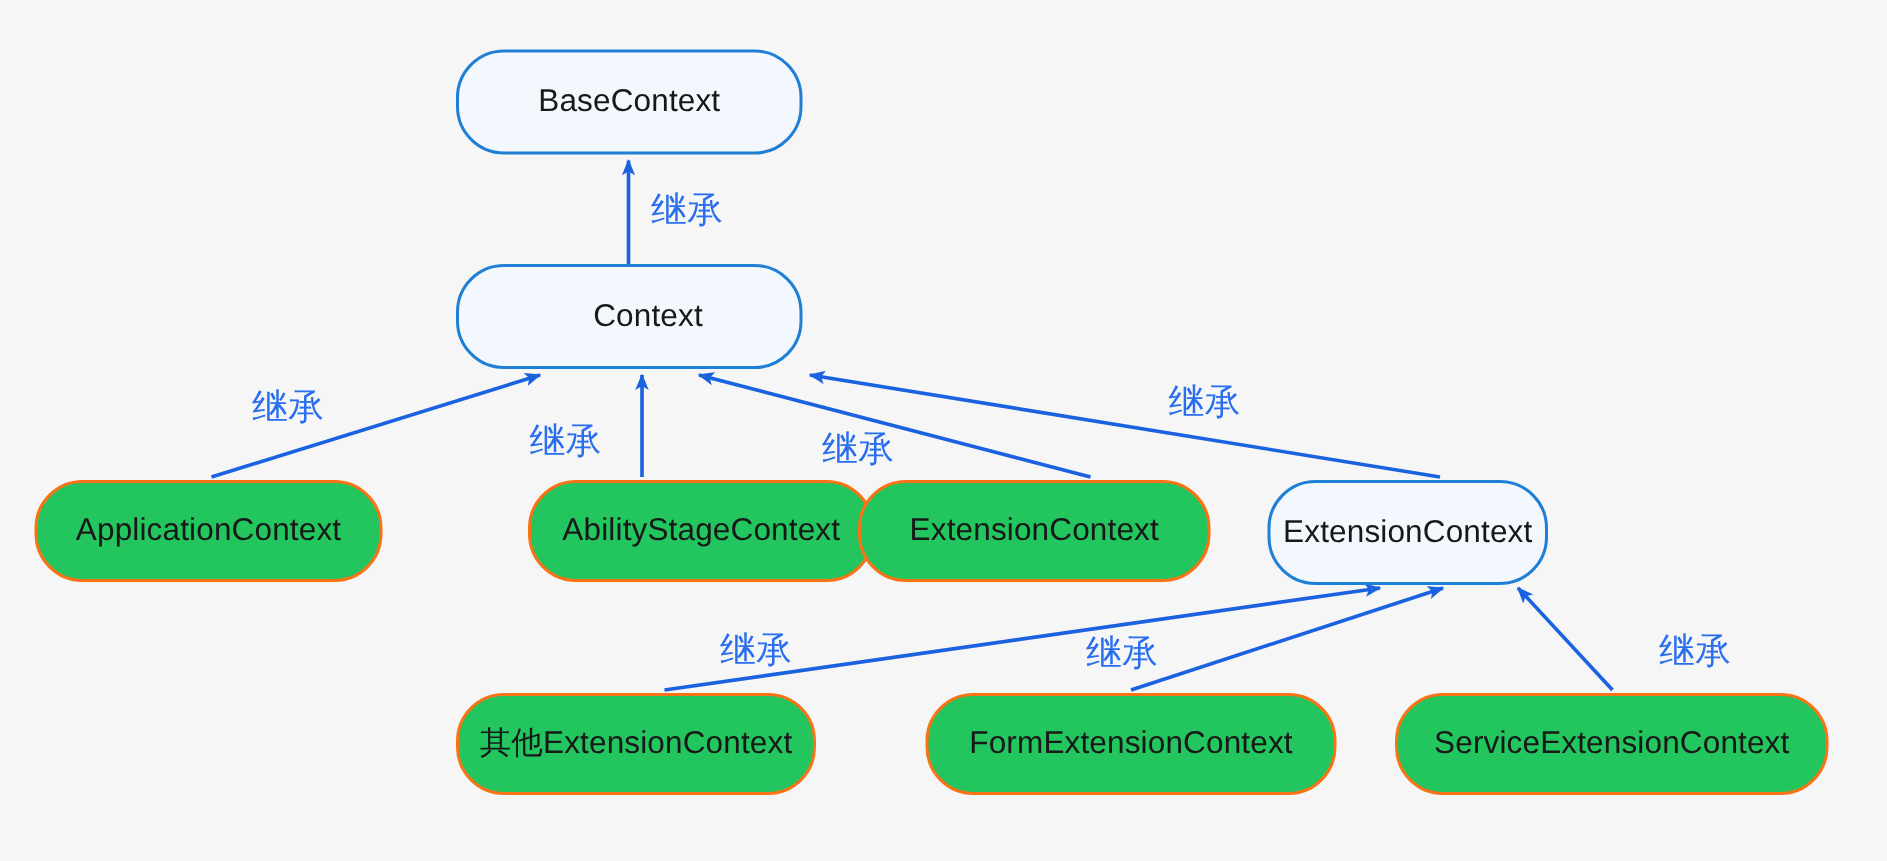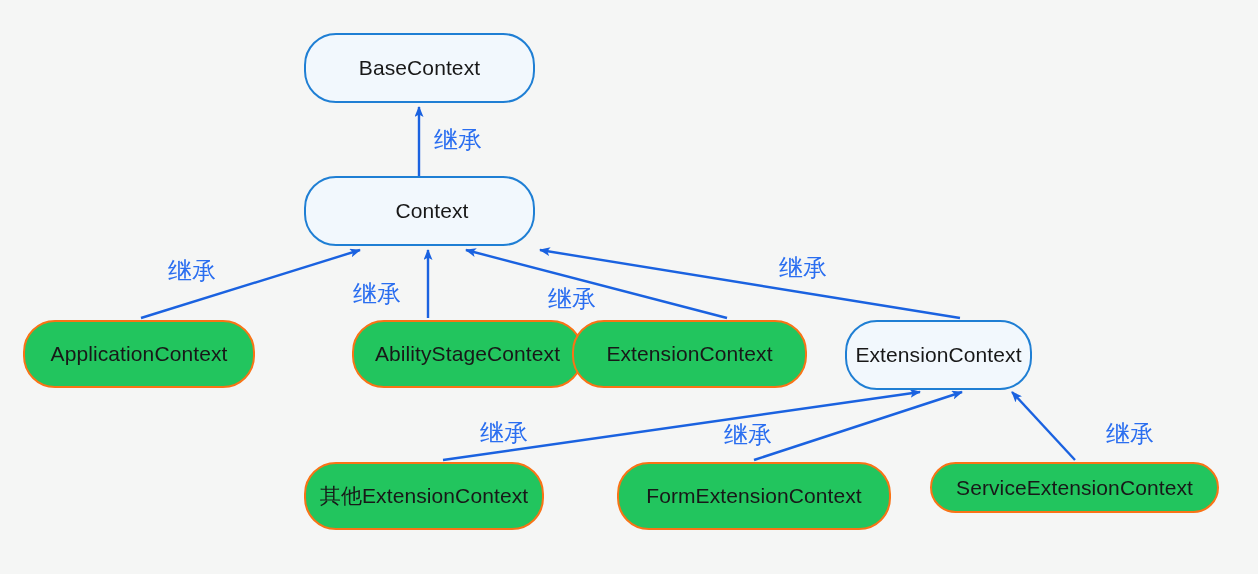--- a/index.html
+++ b/index.html
@@ -96,21 +96,21 @@
       </div>
       <div class="node blue" style="left: 845px; top: 320px; width: 187px; height: 70px; text-align: center;">
         <span>ExtensionContext</span>
       </div>
       <div class="node green" style="left: 304px; top: 462px; width: 240px; height: 68px;">
         <span>其他ExtensionContext</span>
       </div>
       <div class="node green" style="left: 617px; top: 462px; width: 274px; height: 68px; justify-content: center;">
         <span>FormExtensionContext</span>
       </div>
-      <div class="node green" style="left: 930px; top: 462px; width: 289px; height: 51px;">
+      <div class="node green" style="left: 930px; top: 462px; width: 289px; height: 68px;">
         <span>ServiceExtensionContext</span>
       </div>
     </div>
   <div id="labels-layer">
       <div class="edge-label" style="left: 458px; top: 140px;">继承</div>
       <div class="edge-label" style="left: 192px; top: 271px;">继承</div>
       <div class="edge-label" style="left: 377px; top: 294px;">继承</div>
       <div class="edge-label" style="left: 572px; top: 299px;">继承</div>
       <div class="edge-label" style="left: 803px; top: 268px;">继承</div>
       <div class="edge-label" style="left: 504px; top: 433px;">继承</div>

